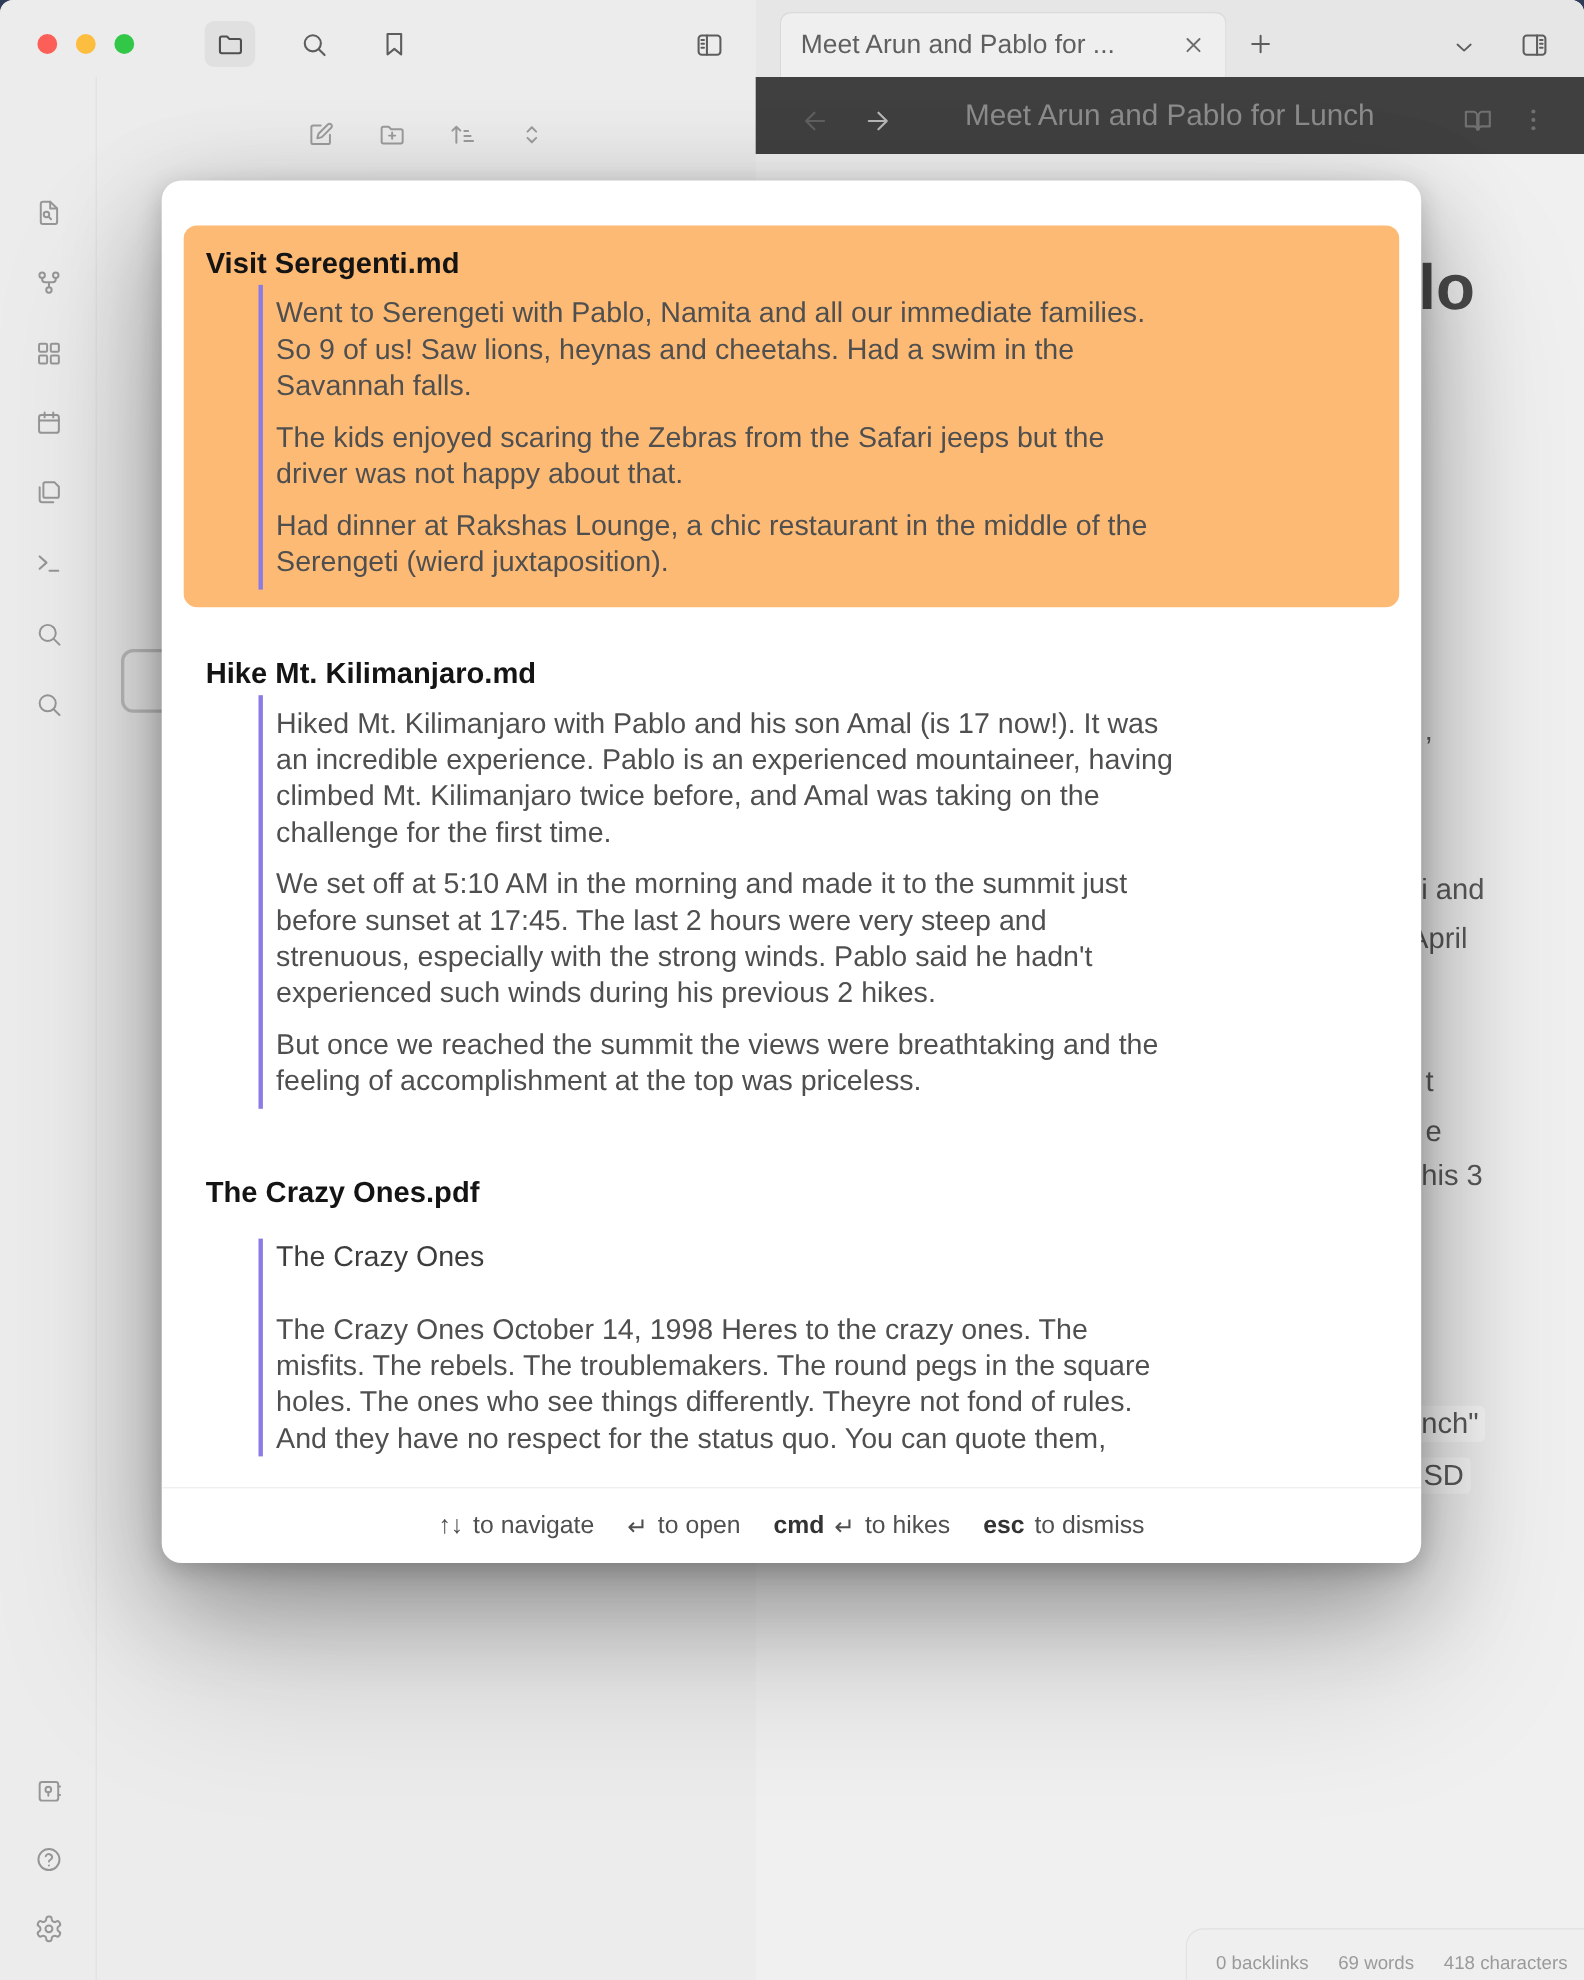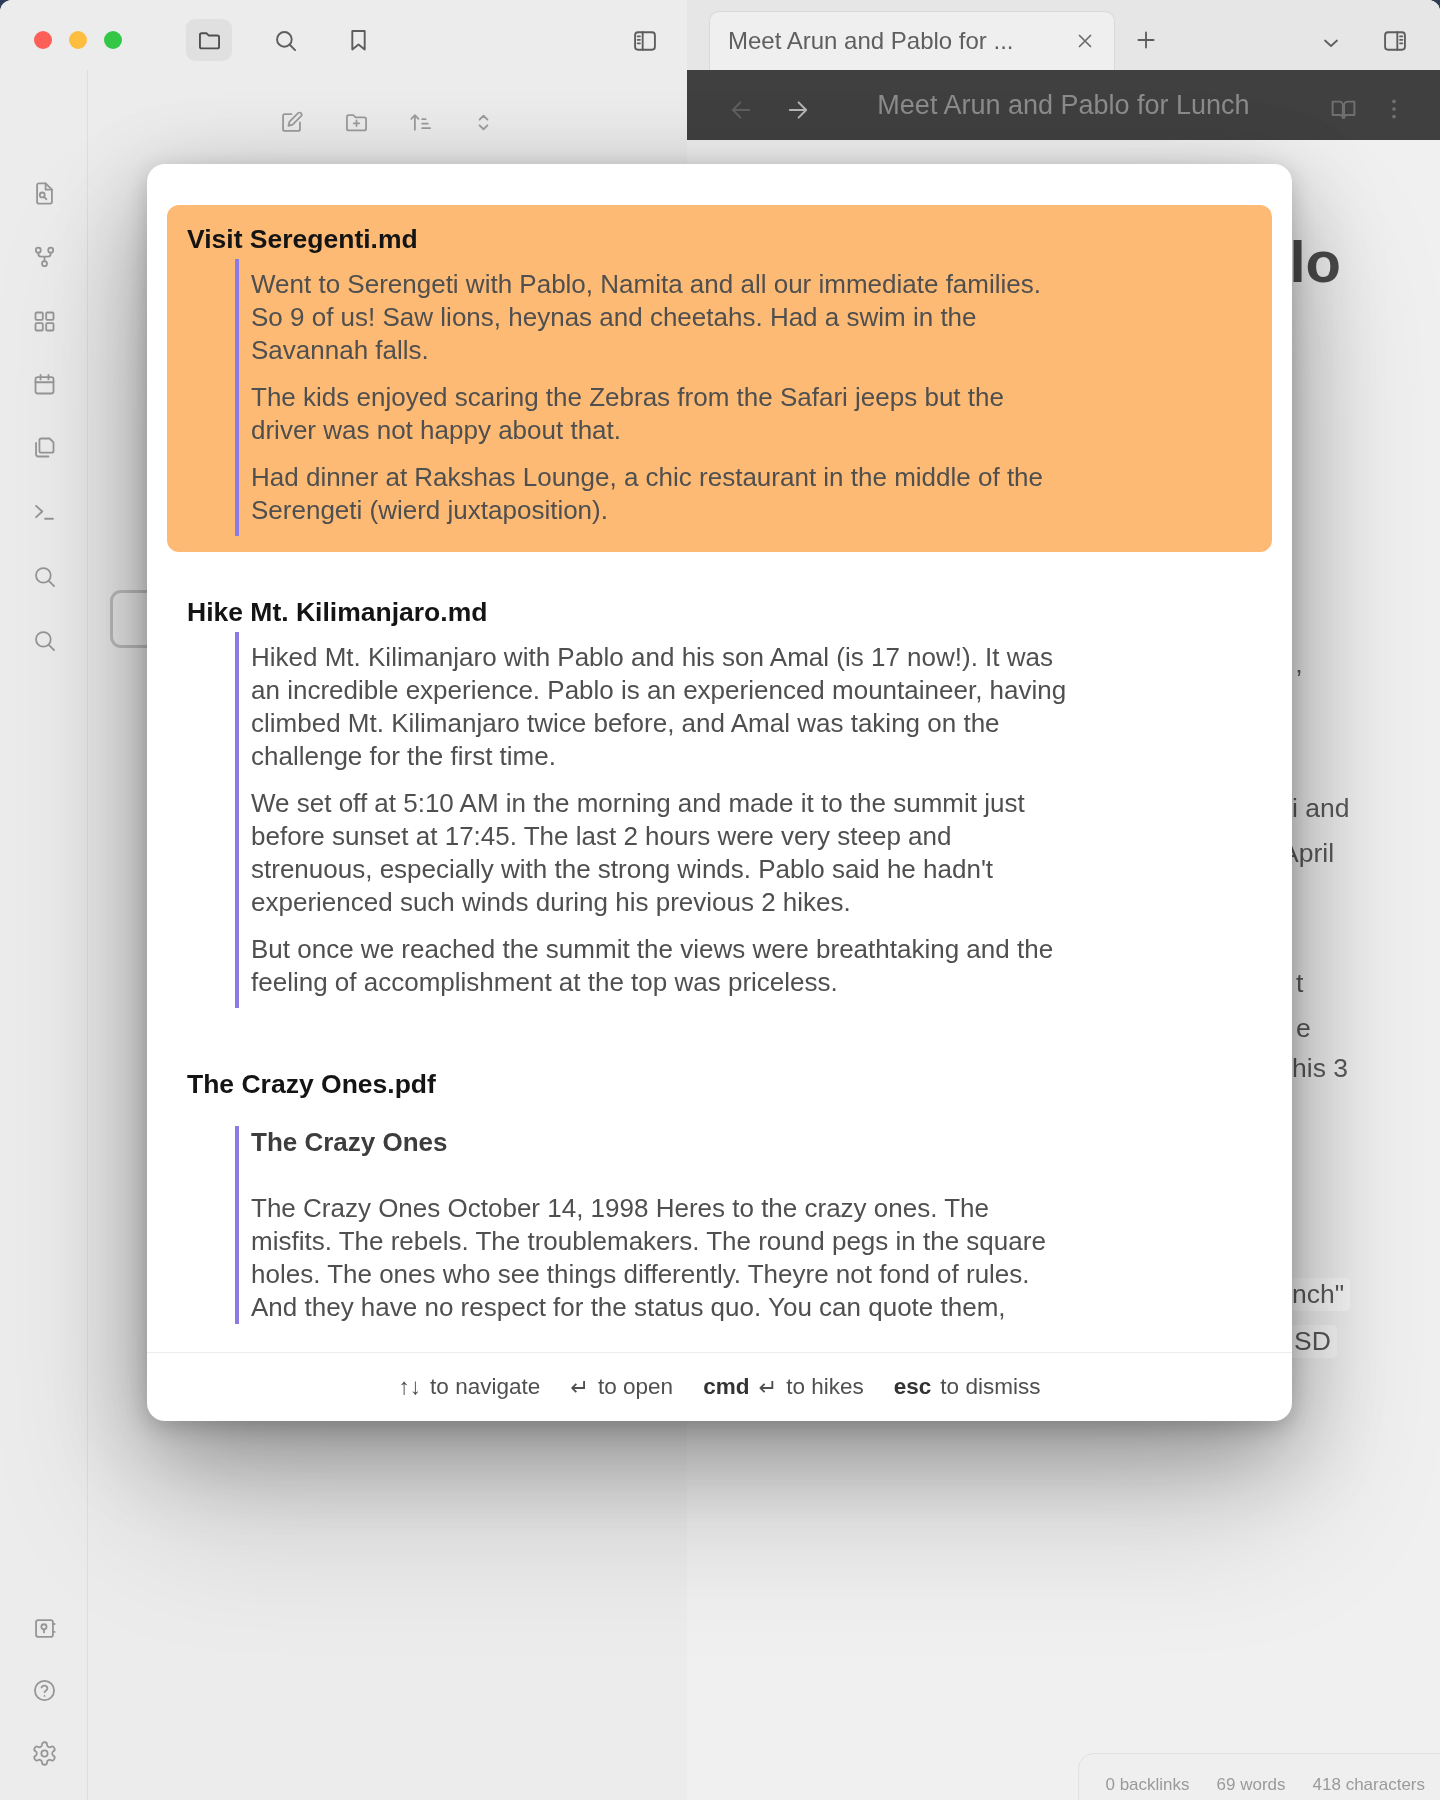--- a/index.html
+++ b/index.html
@@ -81,21 +81,21 @@
   #prompt-input { font-size:27.5px; color:#1c1c1c; width:100%; border:none; outline:none;
     background:transparent; font-family:"Liberation Sans", sans-serif; }
   #results { flex:1; overflow:hidden; padding:41px 20px 0 20px; }
   .result { border-radius:12px; padding:18px 16px 16px 16px; margin-bottom:26px; }
   .result.selected { background:#fdba74; }
   .result-title { font-size:26.5px; line-height:32px; font-weight:700; color:#141414; padding-left:4px; }
   .quote { margin:4px 60px 0 52px; border-left:4px solid #8b7ce5; padding-left:12px; }
   .qp { font-size:26px; line-height:33px; color:#4f4f4f; white-space:pre-line; margin-top:14px; }
   .qp:first-child { margin-top:0; }
   .quote-pad { padding-top:9px; padding-bottom:9px; }
-  .q-heading { font-size:26px; line-height:32px; font-weight:700; color:#3d3d3d;
+  .q-heading { font-size:26px; line-height:32px; font-weight:400; color:#3d3d3d;
     margin:26px 0 34px 0; }
   #modal-footer { flex:none; height:69px; border-top:1px solid #ececec;
     display:flex; align-items:center; justify-content:center; gap:30px; }
   .hint { font-size:22.5px; color:#4f4f4f; display:flex; gap:9px; align-items:center; }
   .hint .key { font-weight:700; color:#333; }
   .hint .glyph { color:#4f4f4f; }
 </style>
 </head>
 <body>
 

